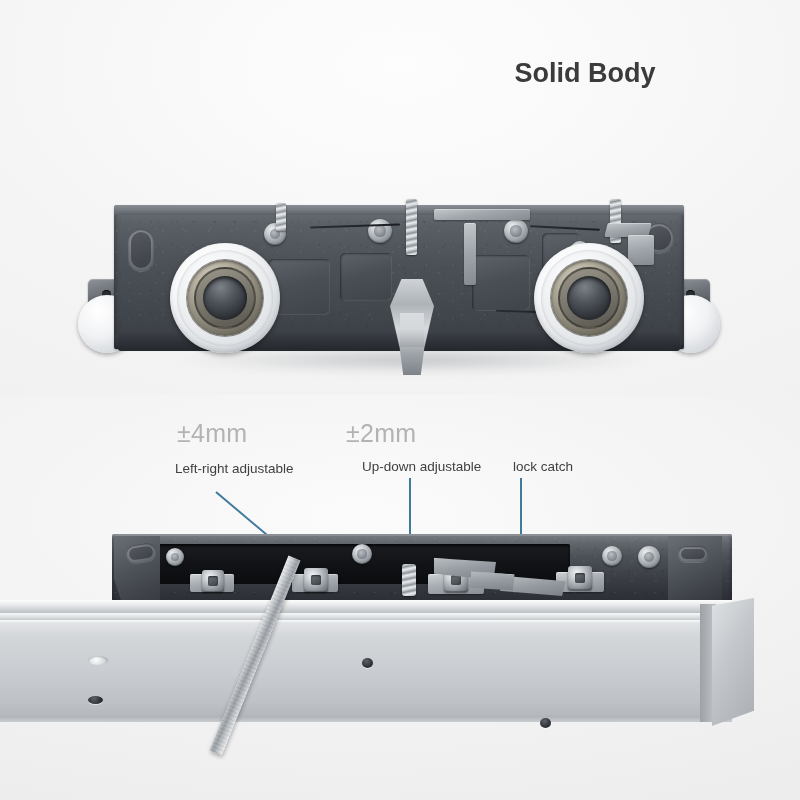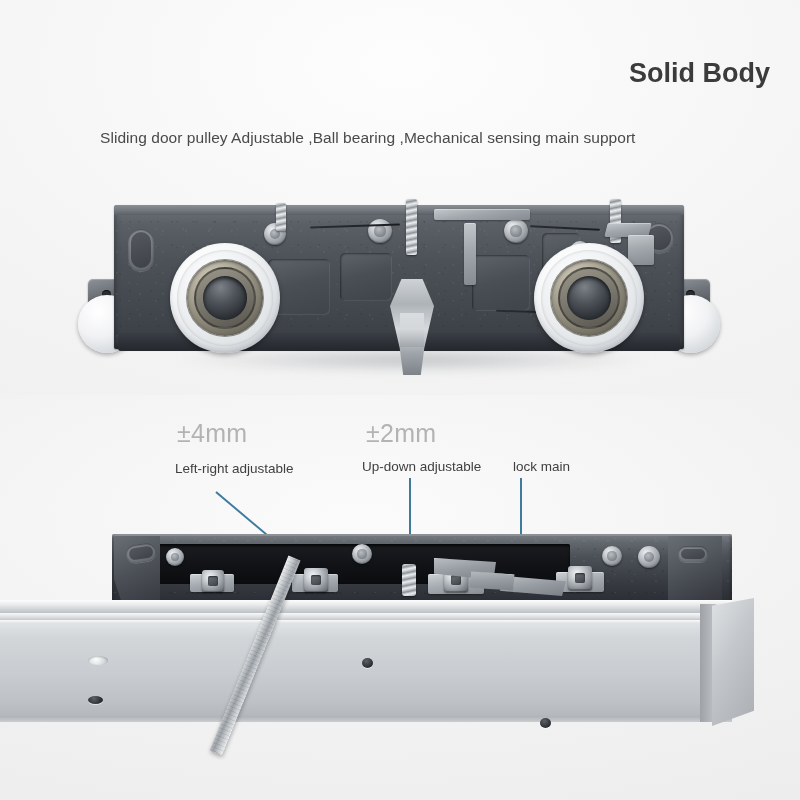--- a/index.html
+++ b/index.html
@@ -22,35 +22,35 @@
   .backdrop {
     position:absolute; inset:0;
     background:
       radial-gradient(120% 70% at 50% 8%, #fdfdfd 0%, #f3f3f3 55%, #eeeeee 100%);
   }
   .backdrop-lower {
     position:absolute; left:0; right:0; top:395px; height:405px;
     background:
       radial-gradient(100% 80% at 45% 30%, #fbfbfb 0%, #f2f2f2 60%, #ededed 100%);
   }
-  .title-wrap { position:absolute; top:58px; left:400px; width:370px; text-align:right; }
+  .title-wrap { position:absolute; top:58px; left:400px; width:370px; text-align:center; }
 
   .subtitle {
     position:absolute; top:129px; left:100px; width:700px;
     font-size:15.5px; color:#4a4a4a; letter-spacing:.05px;
     white-space:nowrap;
   }
 
   
   .mm-label {
     position:absolute; font-size:25px; color:#b3b3b3; font-weight:normal;
     letter-spacing:.3px; white-space:nowrap;
   }
   .mm-4 { left:177px; top:419px; }
-  .mm-2 { left:366px; top:419px; }
+  .mm-2 { left:346px; top:419px; }
 
   .ann-label {
     position:absolute; font-size:13.5px; color:#3f3f3f; white-space:nowrap;
   }
   .ann-lr { left:163px; top:461px;margin-left:12px; }
   .ann-ud { left:362px; top:459px; }
   .ann-lc { left:513px; top:459px; }
 
   
   .leaders { position:absolute; inset:0; pointer-events:none; }
@@ -347,21 +347,20 @@
 
 <div id="page">
 
   <div class="backdrop"></div>
   <div class="backdrop-lower"></div>
 
   <div class="title-wrap">
     <div style="font-size:27px;font-weight:bold;color:#3b3b3b;">Solid Body</div>
   </div>
 
-  <div class="subtitle">Sliding door pulley Adjustable ,Ball bearing ,Mechanical sensing main support</div>
 
   <div class="upper">
 
     <div class="u-shadow"></div>
 
     <div class="roller" style="left:6px; top:102px;">
       <div class="rb"></div>
       <div class="rw"></div>
     </div>
 
@@ -422,21 +421,21 @@
       <div class="hub"></div>
     </div>
 
   </div>
 
   <div class="mm-label mm-4">±4mm</div>
   <div class="mm-label mm-2">±2mm</div>
 
   <div class="ann-label ann-lr">Left-right adjustable</div>
   <div class="ann-label ann-ud">Up-down adjustable</div>
-  <div class="ann-label ann-lc">lock main</div>
+  <div class="ann-label ann-lc">lock catch</div>
 
   <svg class="leaders" width="800" height="800" viewBox="0 0 800 800">
     <line x1="216" y1="492" x2="318" y2="578" stroke="#3f7b9c" stroke-width="2"></line>
     <line x1="410" y1="478" x2="410" y2="588" stroke="#3f7b9c" stroke-width="2"></line>
     <line x1="521" y1="478" x2="521" y2="598" stroke="#3f7b9c" stroke-width="2"></line>
   </svg>
 
   <div class="lower">
 
     <div class="l-shadow"></div>

